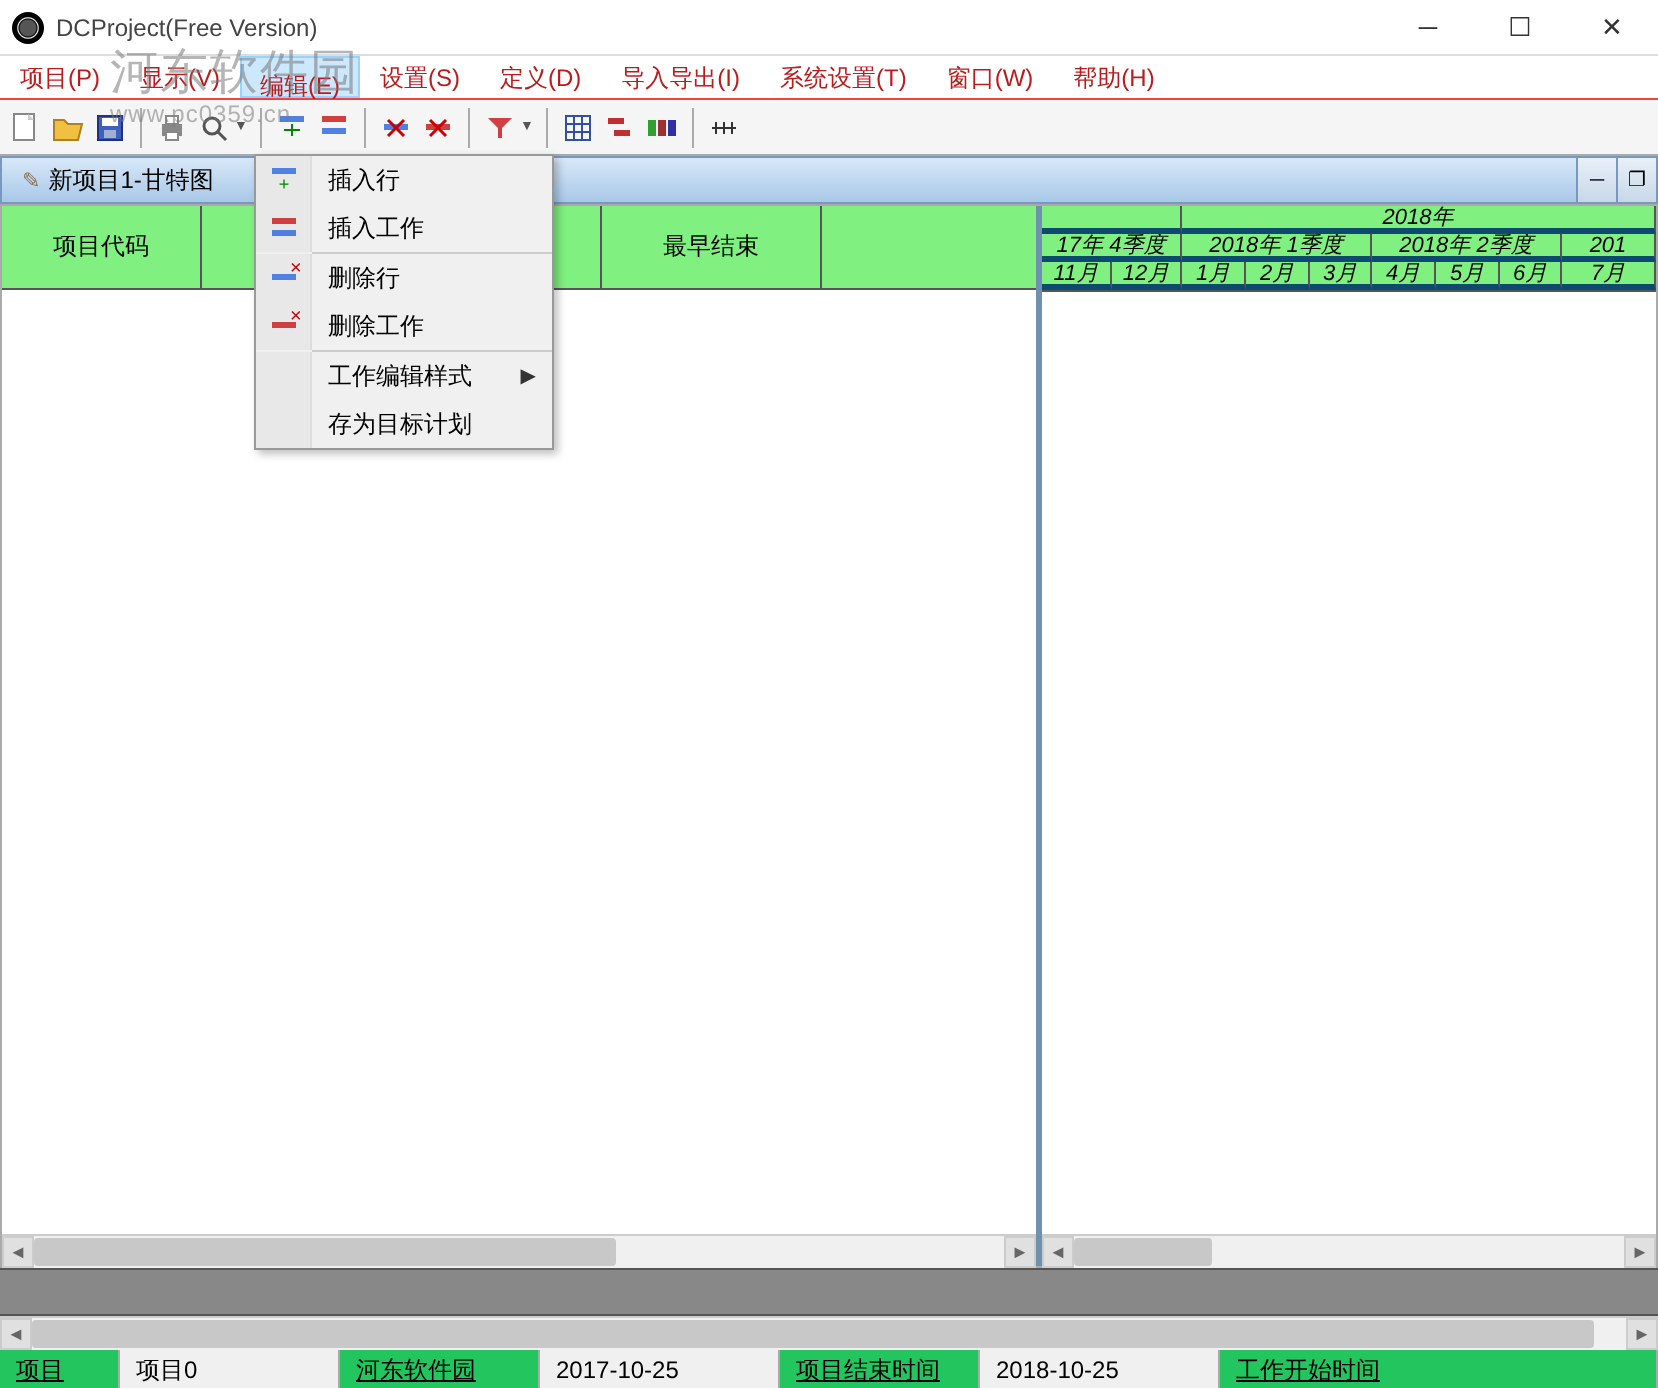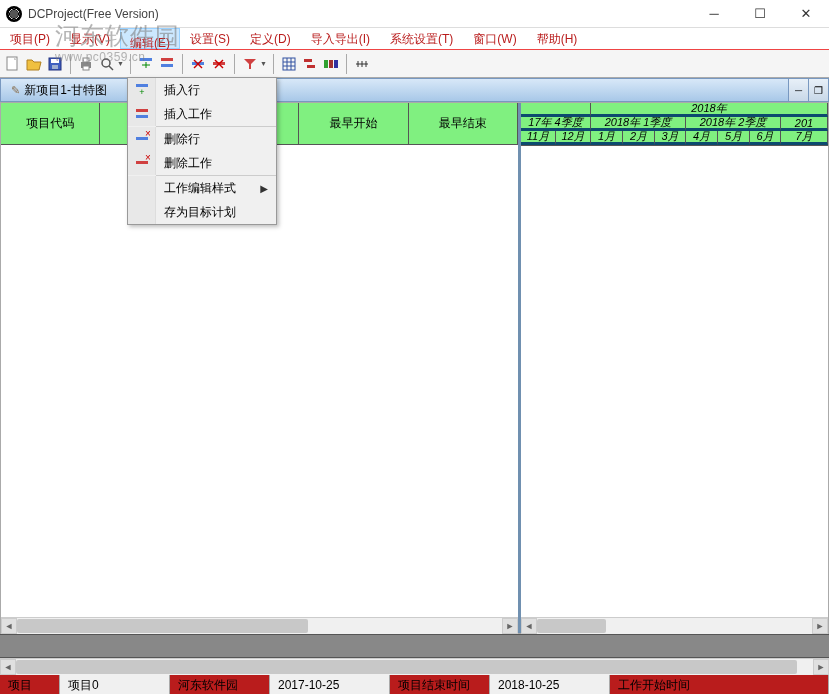--- a/index.html
+++ b/index.html
@@ -56,21 +56,21 @@
 
     
     .grey-band { height: 24px; background: #888; border-top: 1px solid #555; border-bottom: 1px solid #555; }
     
     
     .outer-scroll { height: 16px; background: #f0f0f0; display:flex; }
 
     
     .status-bar { height: 20px; background: #f0f0f0; border-top: 1px solid #aaa; display: flex; font-size: 12px; }
     .status-cell { border-right: 1px solid #aaa; padding: 0 8px; line-height: 20px; }
-    .status-cell.label { background: #b91c1c; }
+    .status-cell.label { background: #22c55e; text-decoration: underline; }
 
     
     .context-menu { position: absolute; top: 77px; left: 127px; width: 150px; background: #f0f0f0; border: 1px solid #999; box-shadow: 2px 2px 4px rgba(0,0,0,0.25); z-index: 100; font-size: 12px; }
     .ctx-item { display: flex; align-items: center; height: 24px; padding-right: 8px; }
     .ctx-icon { width: 28px; height: 24px; display:flex; align-items:center; justify-content:center; background: #e8e8e8; border-right: 1px solid #ddd; }
     .ctx-label { padding-left: 8px; flex: 1; }
     .ctx-arrow { font-size: 10px; color: #333; }
     .ctx-sep { height: 1px; background: #ccc; margin-left: 28px; }
 
     
@@ -268,21 +268,20 @@
     <div>❐</div>
   </div>
 </div>
 
 <div class="main">
   <div class="left-pane">
     <div class="grid-head">
       <div class="gh-cell" style="width:100px">项目代码</div>
       <div class="gh-cell" style="width:100px"></div>
       <div class="gh-cell" style="width:100px"></div>
-      <div class="gh-cell" style="width:110px">最早开始</div>
       <div class="gh-cell" style="width:110px">最早结束</div>
     </div>
     <div class="grid-body"></div>
     <div class="hscroll">
       <div class="arr">◄</div>
       <div class="track">
           <div class="thumb" style="left:0; width:60%"></div>
         </div>
       <div class="arr">►</div>
     </div>

